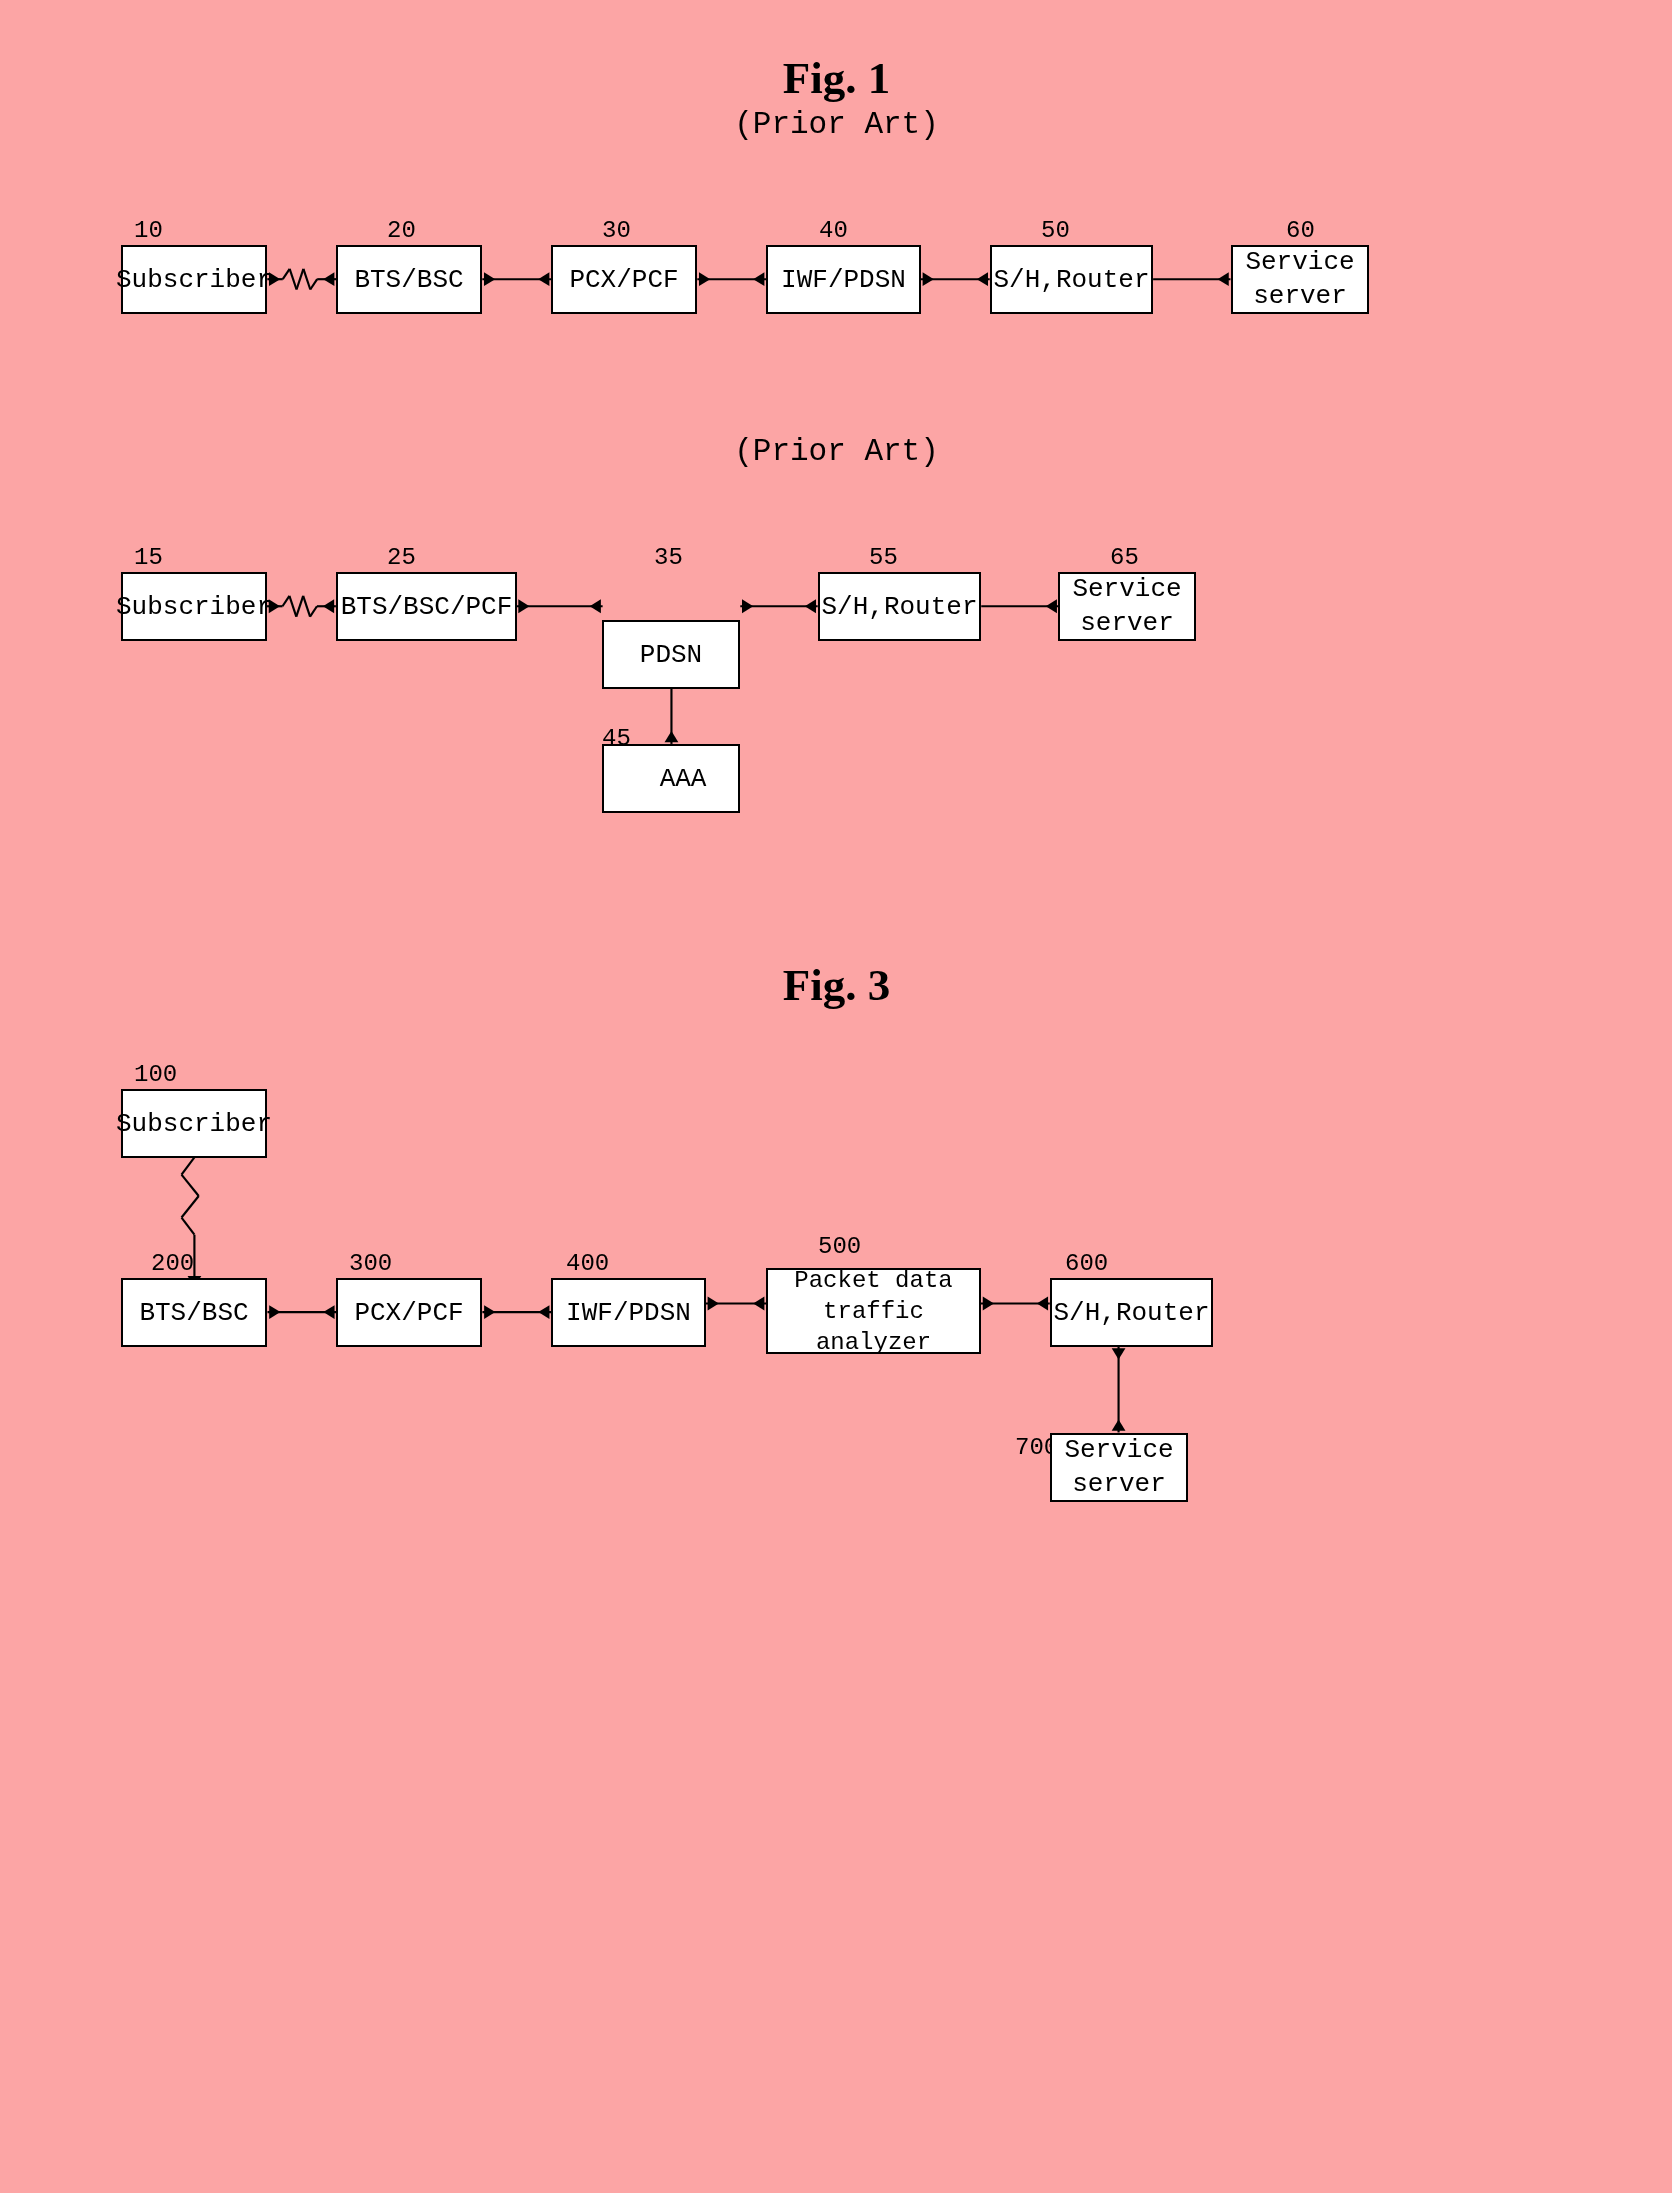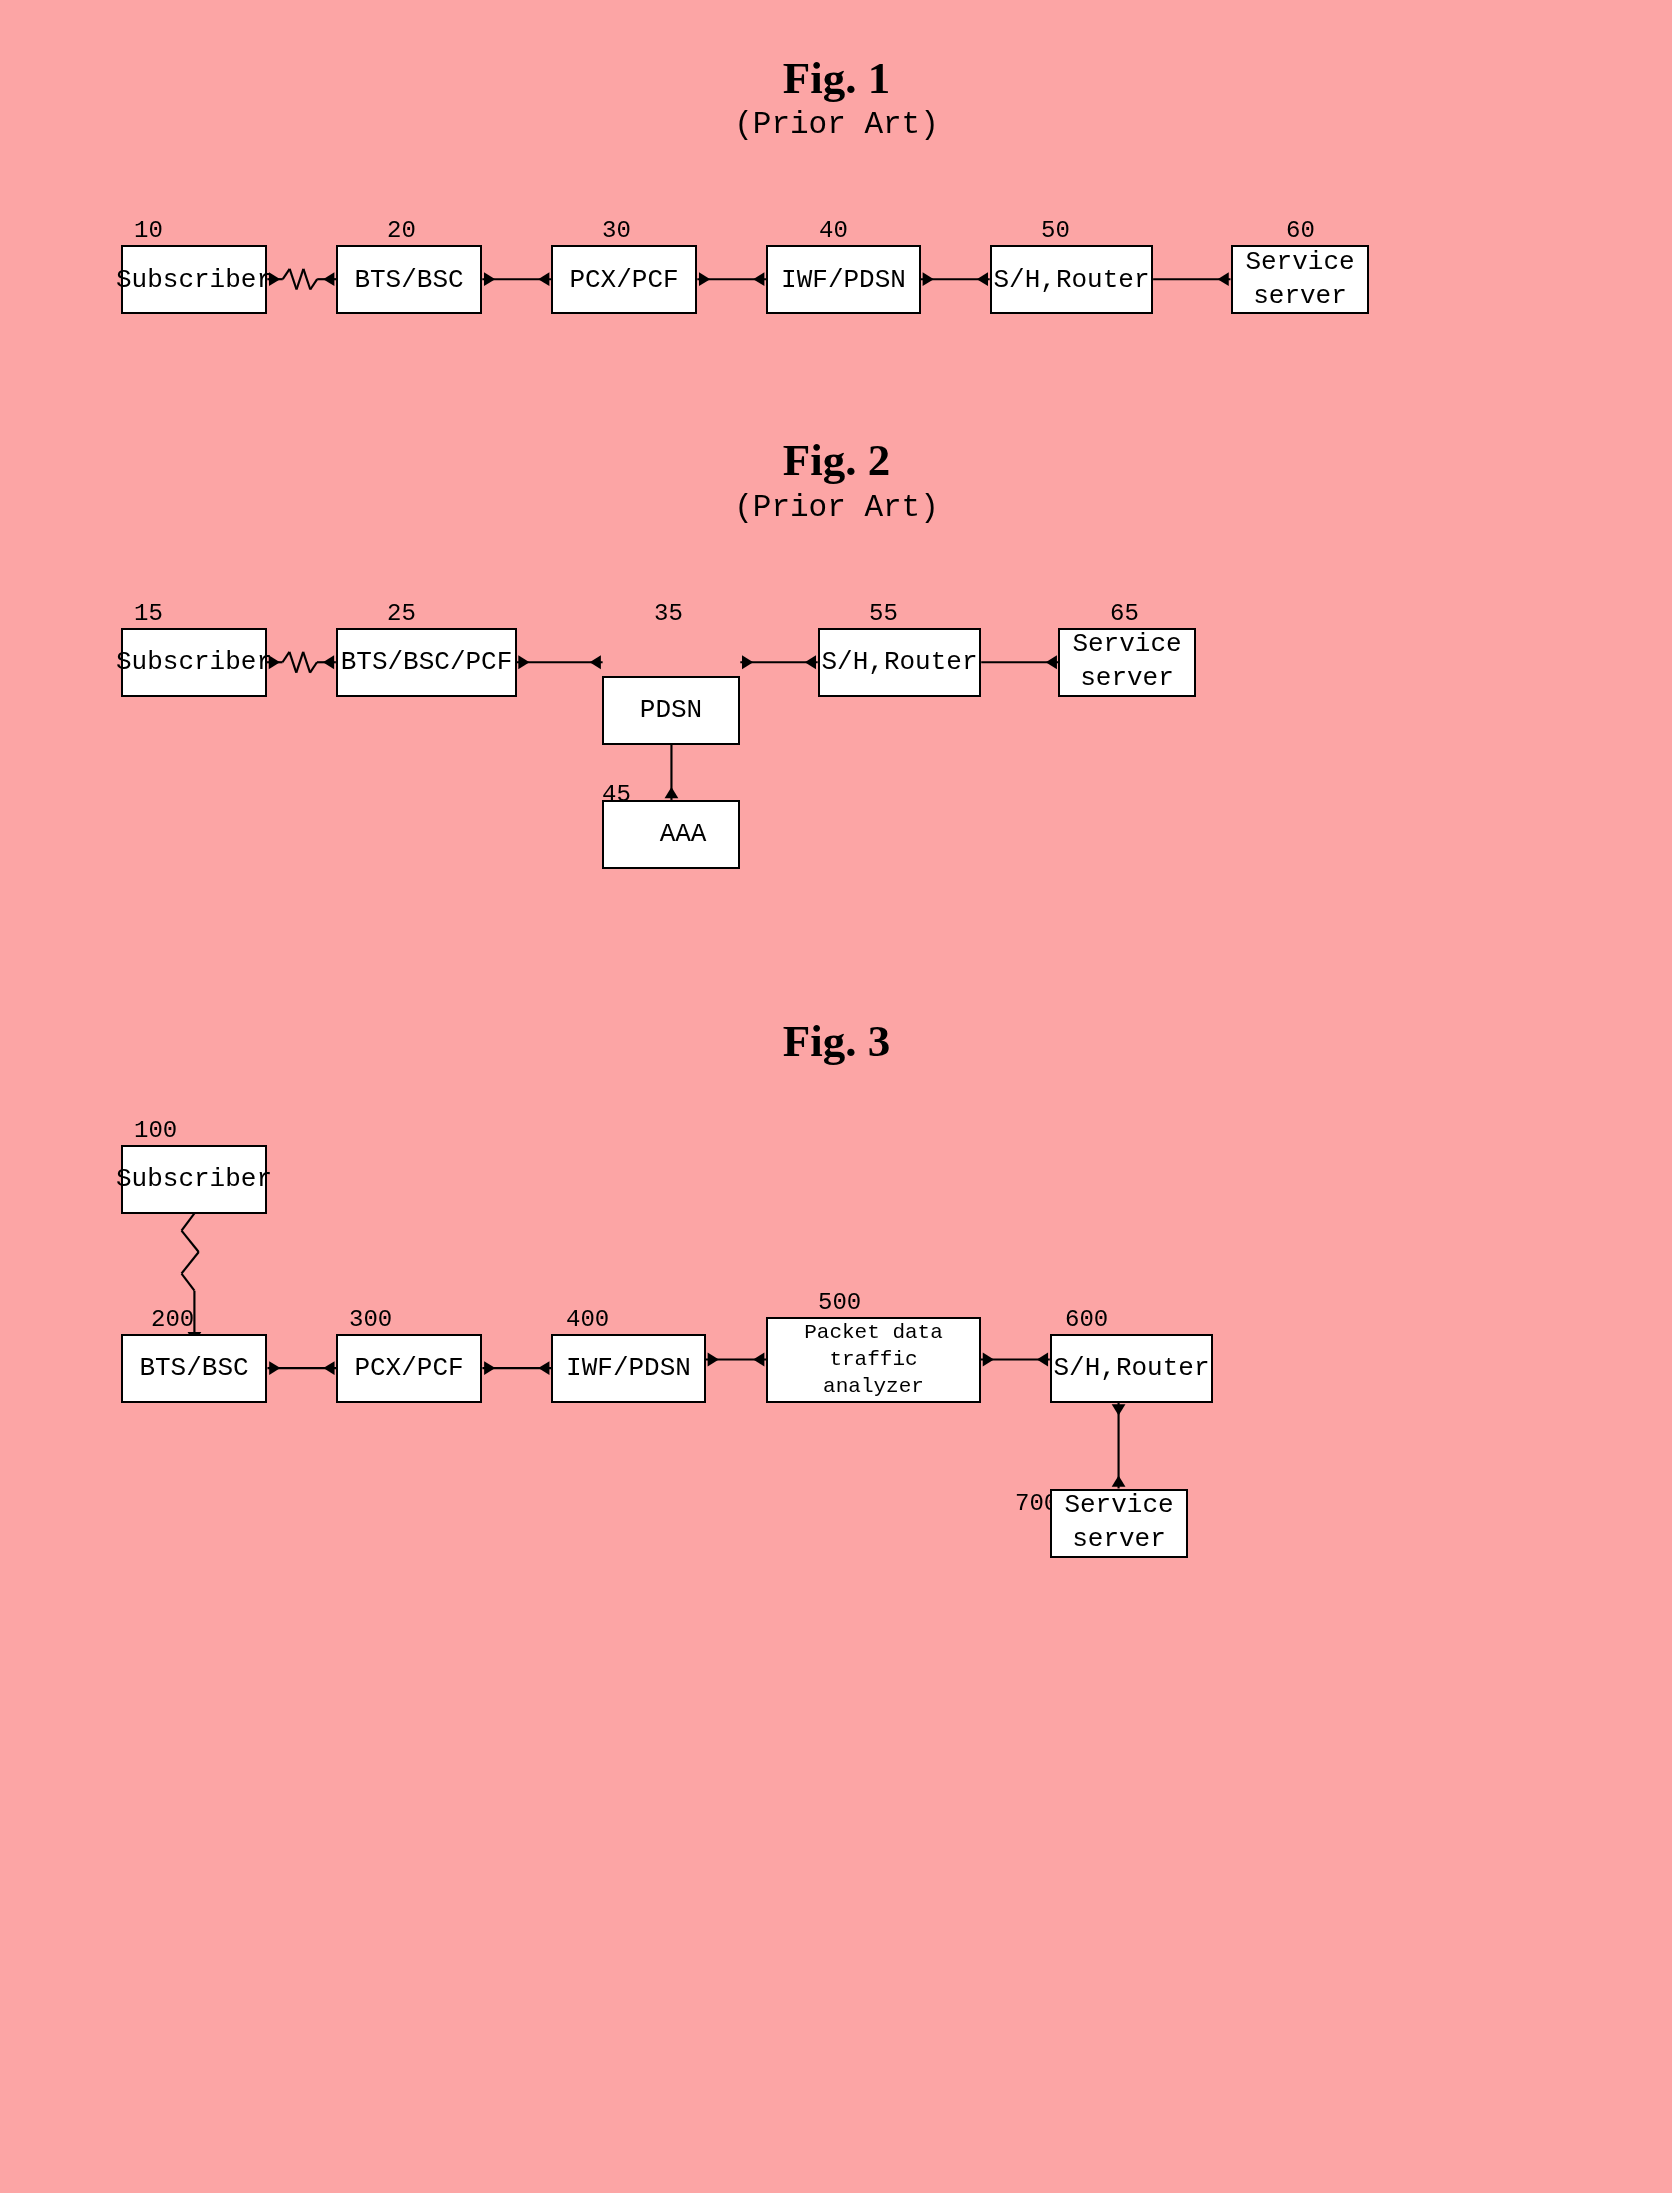--- a/index.html
+++ b/index.html
@@ -129,23 +129,20 @@
       <div class="box" style="left:52px; top:69px; width:146px; height:69px;">Subscriber</div>
       <div class="box" style="left:267px; top:69px; width:146px; height:69px;">BTS/BSC</div>
       <div class="box" style="left:482px; top:69px; width:146px; height:69px;">PCX/PCF</div>
       <div class="box" style="left:697px; top:69px; width:155px; height:69px;">IWF/PDSN</div>
       <div class="box" style="left:921px; top:69px; width:163px; height:69px;">S/H,Router</div>
       <div class="box" style="left:1162px; top:69px; width:138px; height:69px; line-height:1.3;">Service<br>server</div>
     </div>
   </div>
 
   <div class="fig2-section">
-    <div class="fig-title">
-      <div class="fig-title-main">Fig. 2</div>
-    </div>
     <div class="fig-subtitle">(Prior Art)</div>
 
     <div class="diagram" style="height: 370px;">
       <svg class="arrows-svg" width="1377" height="370" viewBox="0 0 1600 430">
 
         <line x1="230" y1="120" x2="248" y2="120" stroke="#000" stroke-width="2.5"></line>
         <line x1="248" y1="120" x2="256" y2="108" stroke="#000" stroke-width="2.5"></line>
         <line x1="256" y1="108" x2="264" y2="132" stroke="#000" stroke-width="2.5"></line>
         <line x1="264" y1="132" x2="272" y2="108" stroke="#000" stroke-width="2.5"></line>
         <line x1="272" y1="108" x2="280" y2="132" stroke="#000" stroke-width="2.5"></line>
@@ -227,20 +224,20 @@
       <div class="box-label" style="left:280px; top:213px;">300</div>
       <div class="box-label" style="left:497px; top:213px;">400</div>
       <div class="box-label" style="left:749px; top:196px;">500</div>
       <div class="box-label" style="left:996px; top:213px;">600</div>
       <div class="box-label" style="left:946px; top:397px;">700</div>
 
       <div class="box" style="left:52px; top:52px; width:146px; height:69px;">Subscriber</div>
       <div class="box" style="left:52px; top:241px; width:146px; height:69px;">BTS/BSC</div>
       <div class="box" style="left:267px; top:241px; width:146px; height:69px;">PCX/PCF</div>
       <div class="box" style="left:482px; top:241px; width:155px; height:69px;">IWF/PDSN</div>
-      <div class="box" style="left:697px; top:224px; width:215px; height:86px; line-height:1.3; font-size:21px;">Packet data<br>traffic analyzer</div>
+      <div class="box" style="left:697px; top:231px; width:215px; height:86px; line-height:1.3; font-size:24px;">Packet data<br>traffic analyzer</div>
       <div class="box" style="left:981px; top:241px; width:163px; height:69px;">S/H,Router</div>
       <div class="box" style="left:981px; top:396px; width:138px; height:69px; line-height:1.3;">Service<br>server</div>
     </div>
   </div>
 
 </div>
 
 
 </body></html>

